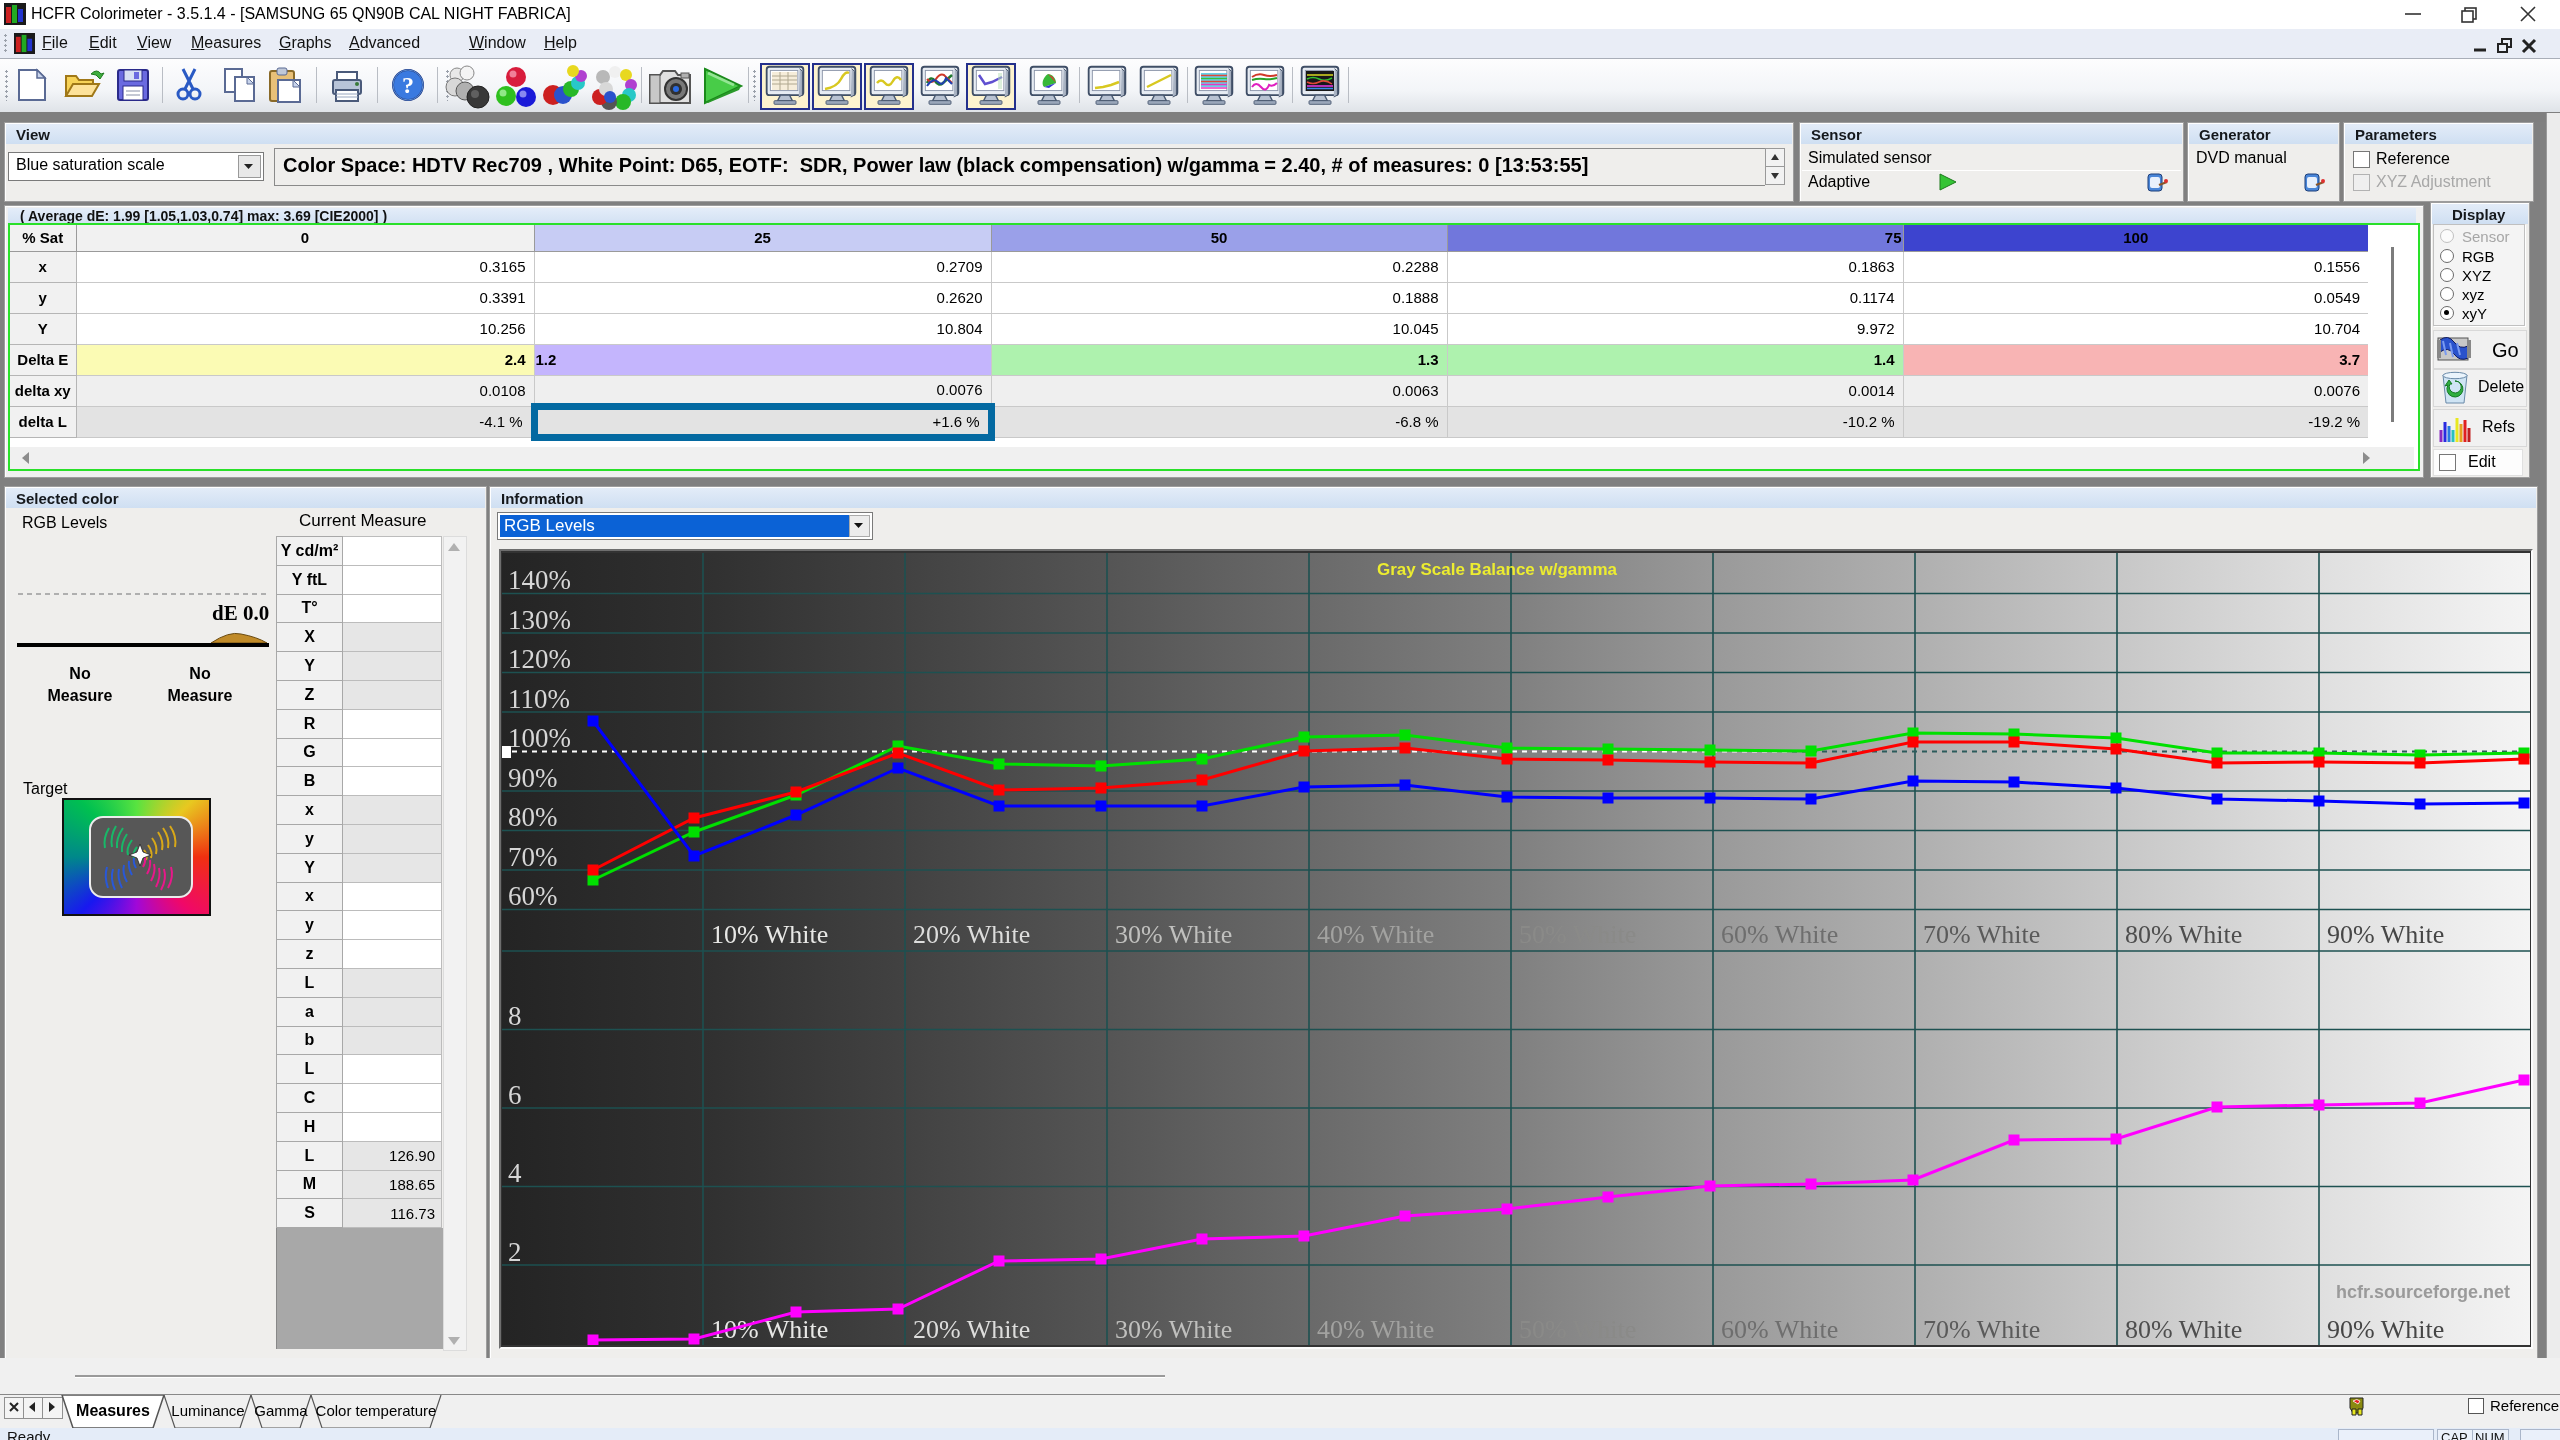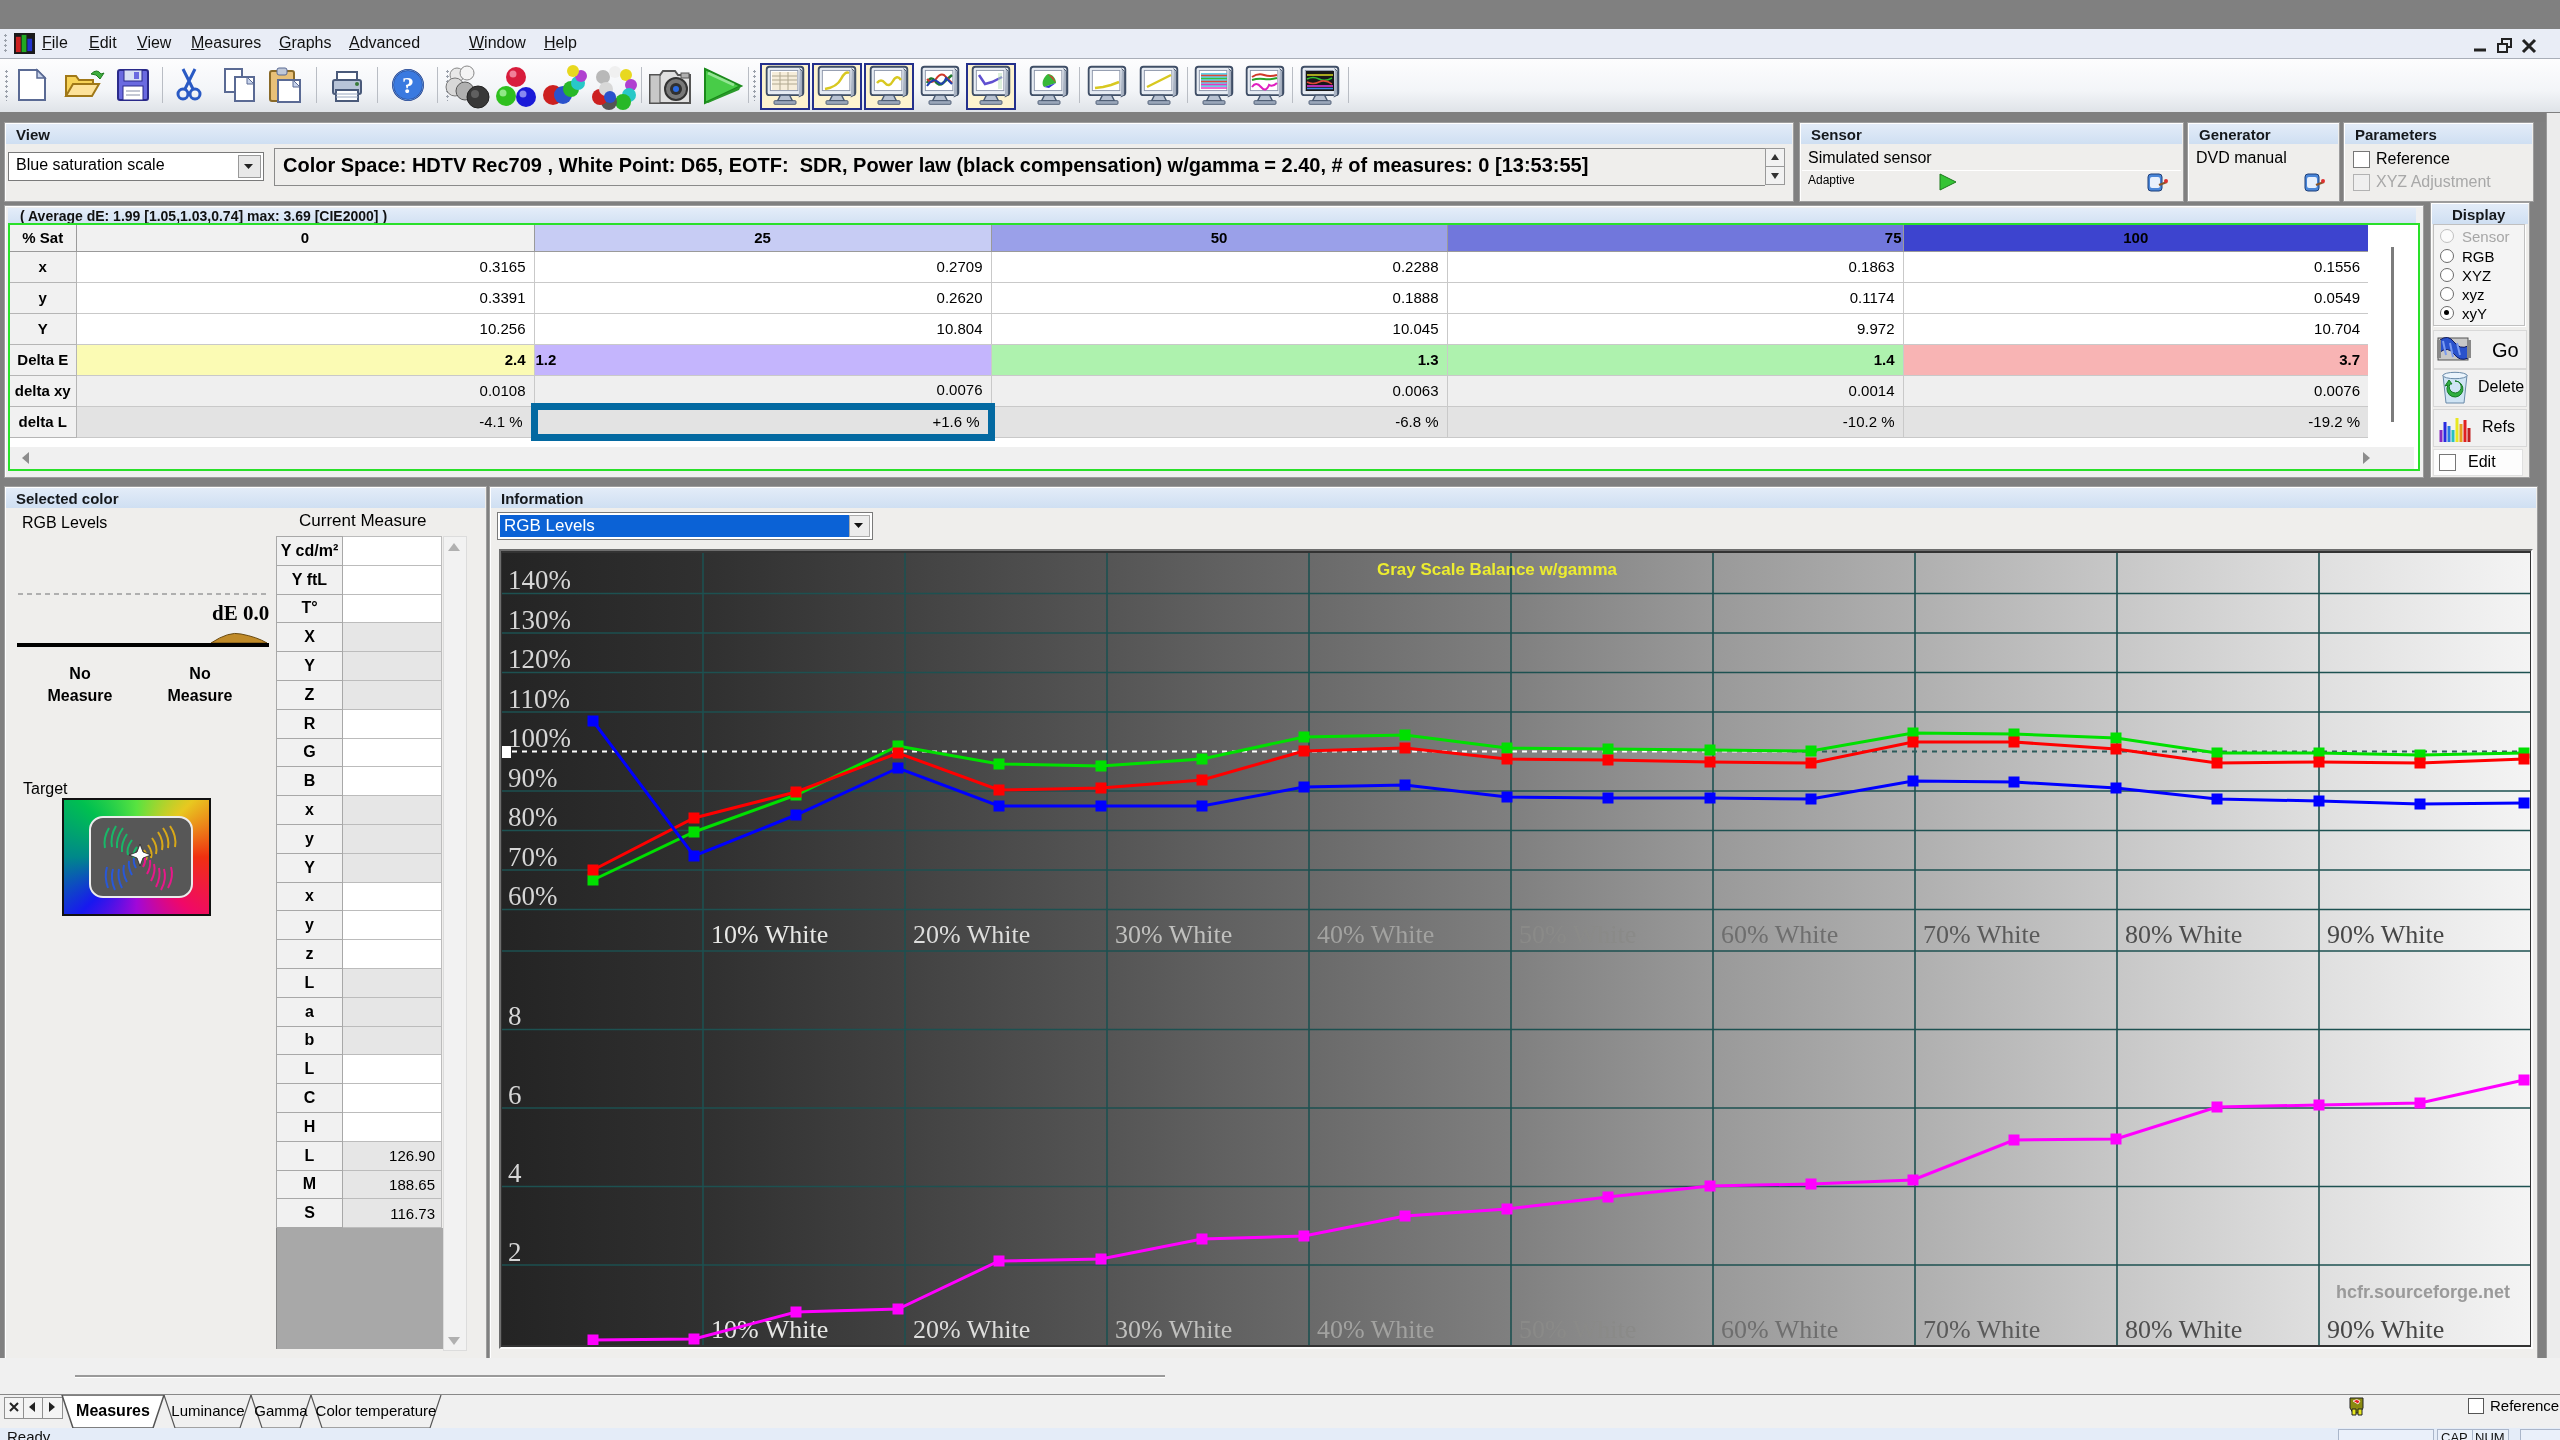--- a/index.html
+++ b/index.html
@@ -21,20 +21,35 @@
   
   td,th{font-size:15px;}
   .cml{border:1px solid #a8a8a8;background:#f1f1f1;text-align:center;font-weight:bold;font-size:16px;}
   .cmw{border:1px solid #bcbcbc;background:#fff;font-size:15px;}
   .cms{border:1px solid #bcbcbc;background:#e6e6e6;font-size:15px;}
 </style>
 </head>
 <body>
 <div id="root">
 
+  <div class="abs" id="titlebar">
+    <svg class="abs" style="left:4px;top:3px" width="22" height="22" viewBox="0 0 22 22">
+      <rect x="0" y="0" width="22" height="22" fill="#1a1a1a"></rect>
+      <rect x="2" y="4" width="5" height="16" fill="#cc2222"></rect>
+      <rect x="8" y="2" width="5" height="18" fill="#22aa22"></rect>
+      <rect x="14" y="6" width="5" height="13" fill="#2233cc"></rect>
+    </svg>
+    <div class="ttext">HCFR Colorimeter - 3.5.1.4 - [SAMSUNG 65 QN90B CAL NIGHT FABRICA]</div>
+    <svg class="abs" style="left:2395px;top:0" width="165" height="29" viewBox="0 0 165 29">
+      <line x1="10" y1="14" x2="26" y2="14" stroke="#333" stroke-width="1.6"></line>
+      <rect x="70" y="8" width="11" height="11" fill="none" stroke="#333" stroke-width="1.6"></rect>
+      <rect x="67" y="11" width="11" height="11" fill="#fff" stroke="#333" stroke-width="1.6"></rect>
+      <path d="M126 7 L140 21 M140 7 L126 21" stroke="#333" stroke-width="1.6"></path>
+    </svg>
+  </div>
 
   <div class="abs" id="menubar">
     <div class="grip" style="left:4px;top:4px;height:21px;"></div>
     <svg class="abs" style="left:14px;top:4px" width="21" height="21" viewBox="0 0 22 22">
       <rect x="0" y="0" width="22" height="22" fill="#1a1a1a"></rect>
       <rect x="2" y="4" width="5" height="16" fill="#cc2222"></rect>
       <rect x="8" y="2" width="5" height="18" fill="#22aa22"></rect>
       <rect x="14" y="6" width="5" height="13" fill="#2233cc"></rect>
     </svg>
     <div class="menuitem" style="left:42px"><u>F</u>ile</div>
@@ -282,21 +297,21 @@
           </svg></div>
       <div class="abs" style="left:0;top:18px;width:18px;height:17px;background:#f2f2f2;border:1px solid #999;"><svg width="18" height="17">
             <path d="M5 6 L13 6 L9 12 Z" fill="#333"></path>
           </svg></div>
     </div>
   </div>
   <div class="panel" style="left:1799px;top:122px;width:383px;height:78px;">
     <div class="ptitle">Sensor</div>
     <div class="abs" style="left:8px;top:26px;font-size:16px;color:#000;">Simulated sensor</div>
     <div class="abs" style="left:2px;top:47px;width:379px;height:1px;background:#fff;"></div>
-    <div class="abs" style="left:8px;top:50px;font-size:12px;color:#000;">Adaptive</div>
+    <div class="abs" style="left:8px;top:50px;font-size:16px;color:#000;">Adaptive</div>
     <svg class="abs" style="left:138px;top:50px" width="20" height="18">
         <path d="M2 1 L18 9 L2 17 Z" fill="#35c435" stroke="#1d7a1d" stroke-width="1"></path>
       </svg>
     <svg class="abs" style="left:346px;top:48px" width="22" height="22" viewBox="0 0 22 22">
       <rect x="2" y="3" width="14" height="17" rx="3" fill="#4a86d8" stroke="#1d3f7a"></rect>
       <rect x="4" y="6" width="10" height="11" rx="2" fill="#e8f0fc"></rect>
       <path d="M13 14 L21 11" stroke="#88552a" stroke-width="2.4"></path>
       <circle cx="20" cy="10" r="2" fill="#e03030"></circle>
     </svg>
   </div>

